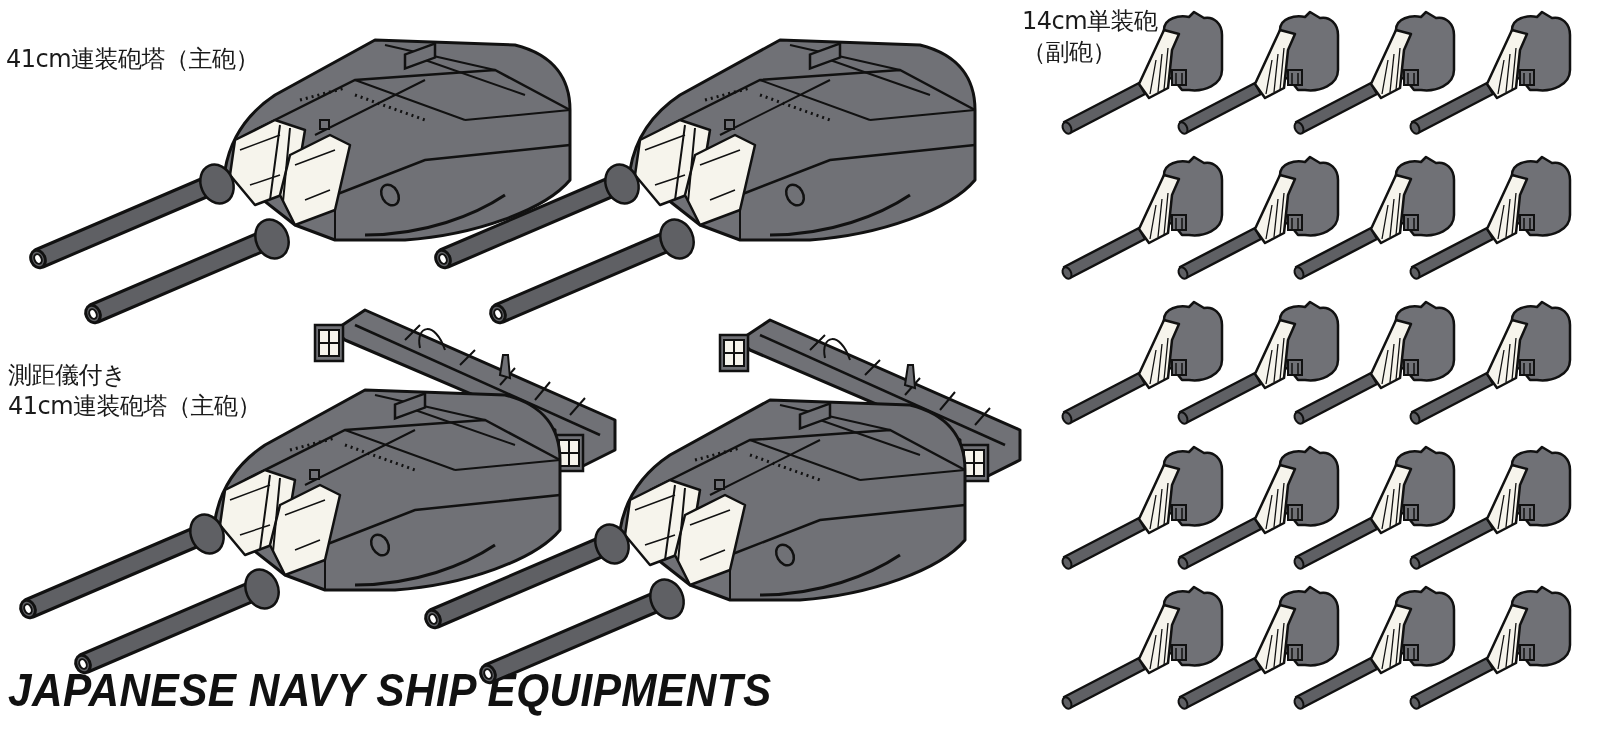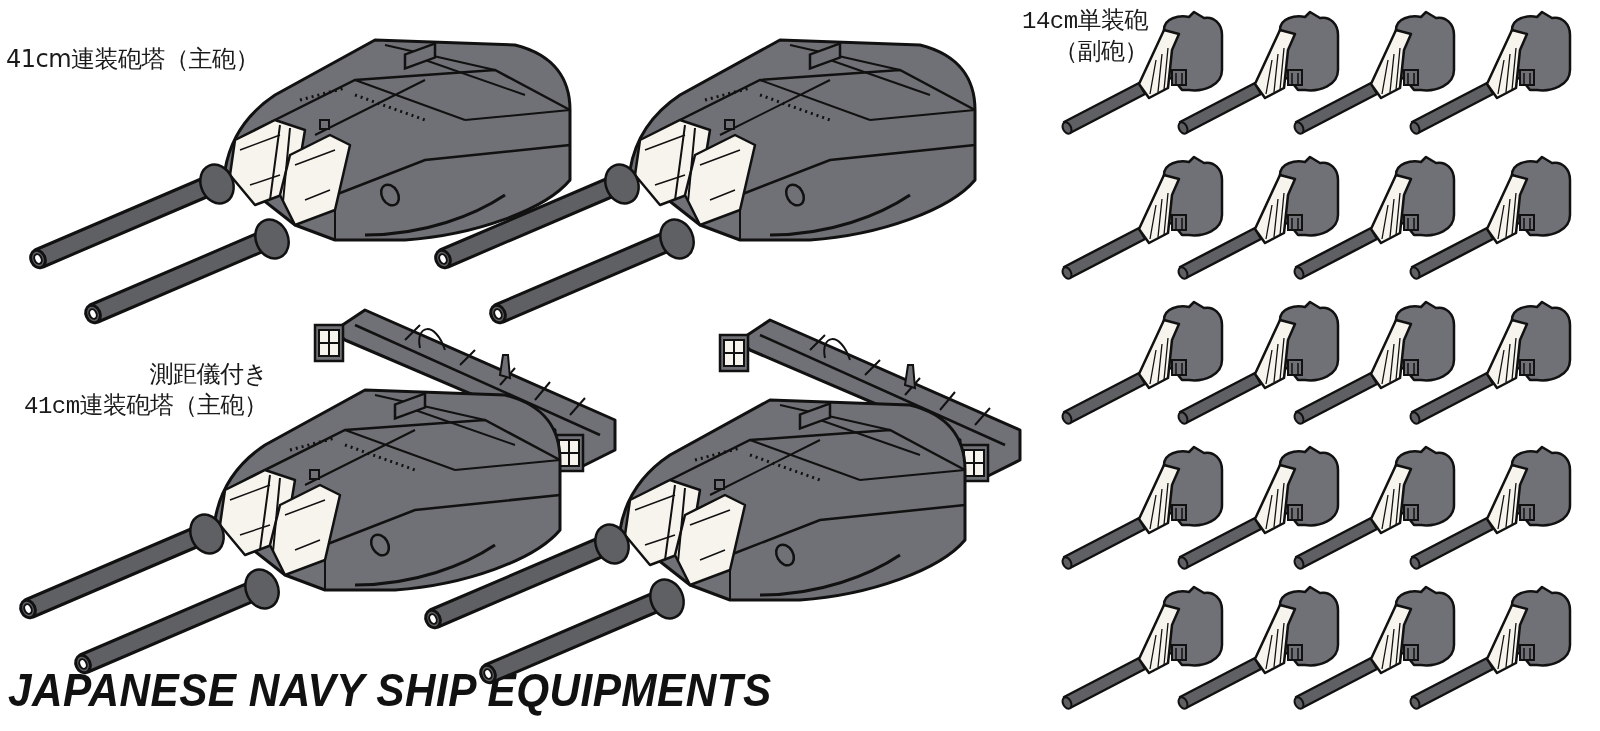--- a/index.html
+++ b/index.html
@@ -1,22 +1,22 @@
 <!DOCTYPE html>
 <html><head>
 <meta charset="utf-8">
 <style>
   html, body { margin: 0; padding: 0; background: #ffffff; }
   body { width: 1600px; height: 731px; position: relative; overflow: hidden;
          font-family: "DejaVu Sans", sans-serif; }
   .label { position: absolute; color: #1a1a1a; font-family: "DejaVu Sans", sans-serif;
            font-size: 24px; line-height: 31px; white-space: nowrap; letter-spacing: -0.5px; }
-  .label-center { text-align: right; font-family: Liberation Mono, monospace; }
+  .label-center { text-align: left; }
   #lbl-main { left: 6px; top: 44px; }
-  #lbl-rf { left: 24px; top: 360px; }
+  #lbl-rf { left: 8px; top: 360px; }
   #lbl-sec { left: 1022px; top: 6px; }
   #title { position: absolute; left: 8px; top: 664px; font-family: "Liberation Sans", sans-serif;
            font-weight: bold; font-style: italic; font-size: 47px; line-height: 52px;
            color: #111; letter-spacing: 0.5px; transform: scaleX(0.9); transform-origin: left top;
            white-space: nowrap; }
   svg.art { position: absolute; left: 0; top: 0; }
 </style>
 </head>
 <body>
 

